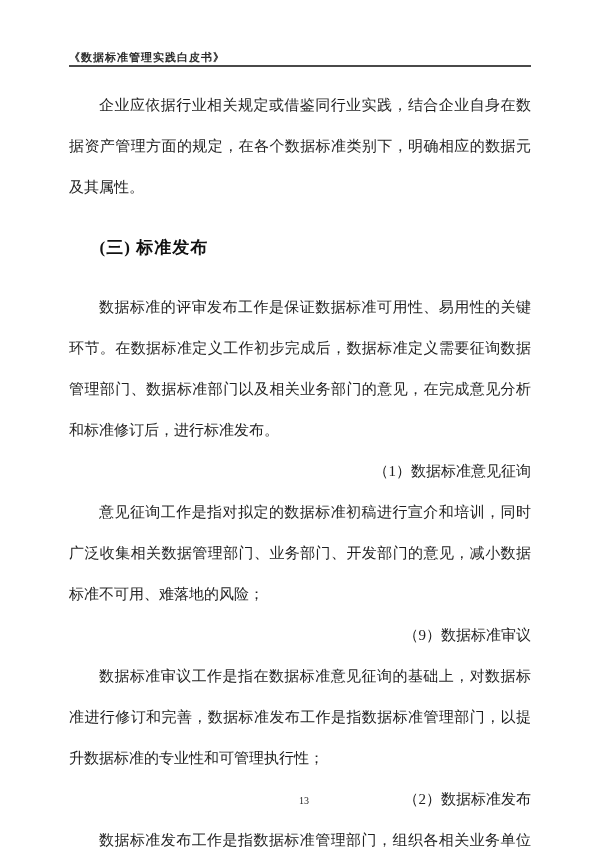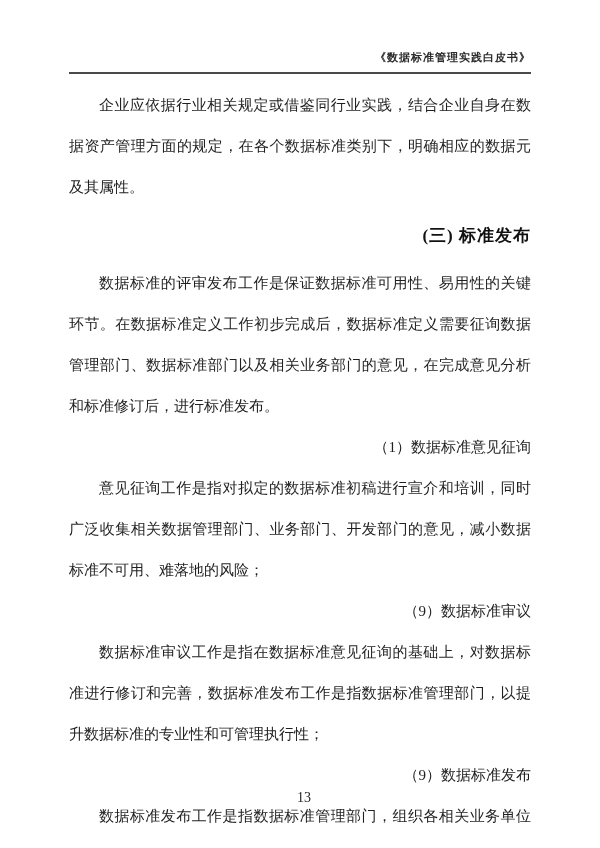--- a/index.html
+++ b/index.html
@@ -11,79 +11,78 @@
     background: #ffffff;
     overflow: hidden;
     font-family: "Liberation Serif", "DejaVu Serif", serif;
     color: #1f1f1f;
   }
   .running-head {
     position: absolute;
     top: 50px;
     left: 69px;
     right: 69px;
-    text-align: right;
+    text-align: left;
     font-size: 11px;
     font-weight: bold;
     letter-spacing: 1px;
     color: #2b2b2b;
-    padding-bottom: 7px;
     border-bottom: 2px solid #4a4a4a;
   }
   .content {
     position: absolute;
     top: 85px;
     left: 69px;
     right: 69px;
     font-size: 15px;
     line-height: 41px;
     text-align: justify;
     text-justify: inter-ideograph;
   }
   .para {
     text-indent: 2em;
   }
   .heading {
     font-size: 17px;
     font-weight: bold;
     text-indent: 1.8em;
-    text-align: right;
-    margin: 7px 0;
+    text-align: left;
+    margin: 19px 0;
     letter-spacing: 1px;
     color: #111111;
   }
   .subitem {
     text-indent: 2em;
     text-align: right;
   }
   .page-footer {
     position: absolute;
     bottom: 42px;
     left: 0;
     right: 0;
     text-align: center;
-    font-size: 14px;
+    font-size: 10px;
     color: #1f1f1f;
     margin-left: 8px;
   }
 </style>
 </head>
 <body>
 
 <div class="page">
 
   <div class="running-head">《数据标准管理实践白皮书》</div>
 
   <div class="content">
     <p class="para">企业应依据行业相关规定或借鉴同行业实践，结合企业自身在数据资产管理方面的规定，在各个数据标准类别下，明确相应的数据元及其属性。</p>
     <h3 class="heading">(三) 标准发布</h3>
     <p class="para">数据标准的评审发布工作是保证数据标准可用性、易用性的关键环节。在数据标准定义工作初步完成后，数据标准定义需要征询数据管理部门、数据标准部门以及相关业务部门的意见，在完成意见分析和标准修订后，进行标准发布。</p>
     <p class="subitem">（1）数据标准意见征询</p>
     <p class="para">意见征询工作是指对拟定的数据标准初稿进行宣介和培训，同时广泛收集相关数据管理部门、业务部门、开发部门的意见，减小数据标准不可用、难落地的风险；</p>
     <p class="subitem">（9）数据标准审议</p>
     <p class="para">数据标准审议工作是指在数据标准意见征询的基础上，对数据标准进行修订和完善，数据标准发布工作是指数据标准管理部门，以提升数据标准的专业性和可管理执行性；</p>
-    <p class="subitem">（9）数据标准发布</p>
+    <p class="subitem">（2）数据标准发布</p>
     <p class="para">数据标准发布工作是指数据标准管理部门，组织各相关业务单位对数据标准进行会签，并报送数据标准决策组织，实现对数据标准进行全企业审批发布的过程。</p>
   </div>
 
   <div class="page-footer">13</div>
 
 </div>
 
 </body></html>

